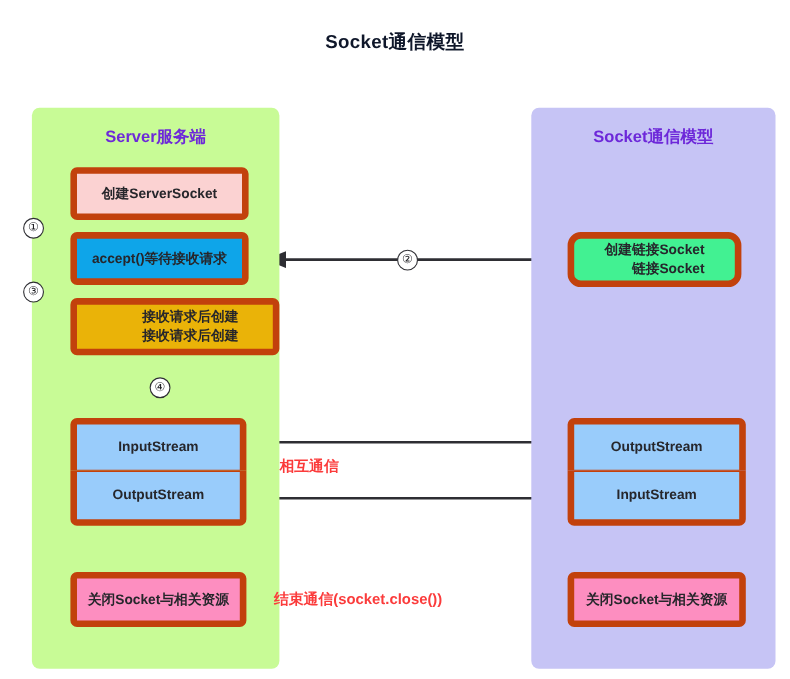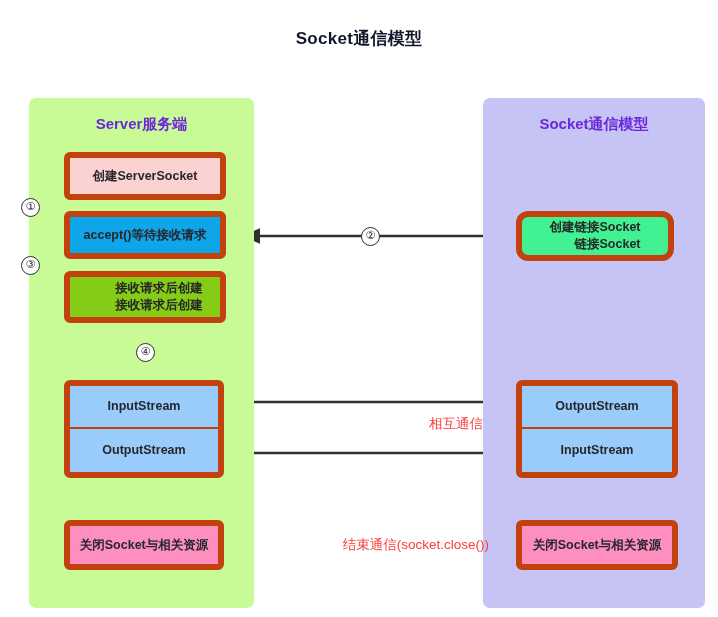--- a/index.html
+++ b/index.html
@@ -78,22 +78,22 @@
   
   .box-create-serversocket {
     left: 64px; top: 152px; width: 162px; height: 48px;
     background: #fbd2d2;
   }
   .box-accept {
     left: 64px; top: 211px; width: 162px; height: 48px;
     background: #0ea5e9;
   }
   .box-create-link {
-    left: 64px; top: 271px; width: 162px; height: 52px;
-    background: #84cc16;
+    left: 64px; top: 271px; width: 190px; height: 52px;
+    background: #eab308;
     padding-left: 32px;
   }
   .box-server-input {
     left: 64px; top: 380px; width: 160px; height: 48px;
     background: #99ccfb;
     border-radius: 6px 6px 0 0;
     border-bottom-width: 1px;
   }
   .box-server-output {
     left: 64px; top: 428px; width: 160px; height: 50px;
@@ -124,24 +124,24 @@
     border-radius: 0 0 6px 6px;
     border-top-width: 1px;
   }
   .box-client-close {
     left: 516px; top: 520px; width: 162px; height: 50px;
     background: #fd8ec0;
   }
 
   .mid-label {
     position: absolute;
-    text-align: right;
+    text-align: left;
     color: #fb3b3b;
     font-size: 13.5px;
-    font-weight: normal;
+    font-weight: bold;
   }
   .mid-label-comm { left: 254px; top: 415px; width: 229px; }
   .mid-label-close { left: 249px; top: 536px; width: 240px; }
 
   .marker {
     position: absolute;
     width: 17px;
     height: 17px;
     border: 1.4px solid #2e2e33;
     border-radius: 50%;

